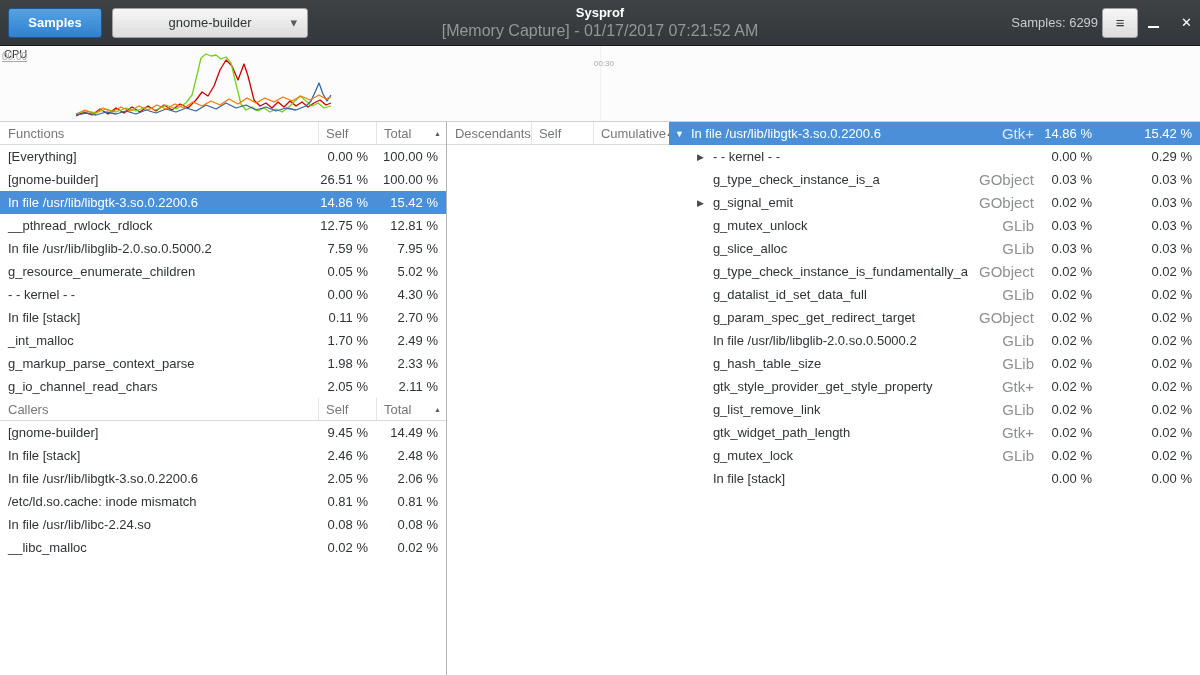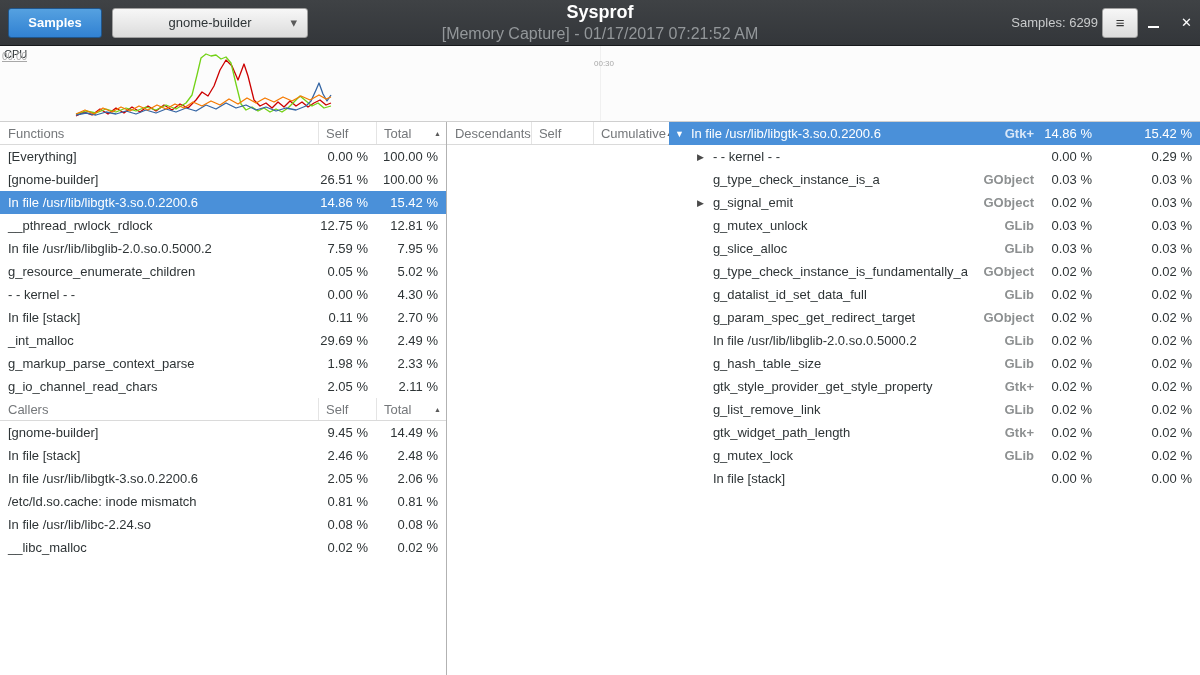--- a/index.html
+++ b/index.html
@@ -11,21 +11,21 @@
                border-bottom:1px solid #17191c; display:flex; align-items:center;
                padding:0 8px; position:relative; }
   .btn { height:30px; border-radius:3px; font-size:13px; display:flex;
          align-items:center; justify-content:center; cursor:default; }
   .btn-record { background:linear-gradient(#55a1e0,#3181d2); border:1px solid #20568c;
                 color:#fff; width:94px; font-weight:bold; }
   .btn-process { background:linear-gradient(#f7f7f7,#dcdcdc); border:1px solid #9f9f9f;
                  color:#2e3436; width:196px; margin-left:10px; position:relative; }
   .btn-process .arrow-down { position:absolute; right:10px; top:6px; color:#5a5a5a; font-size:13px; }
   .titlebox { position:absolute; left:0; right:0; text-align:center; pointer-events:none; }
-  .title { color:#ffffff; font-size:18px; font-weight:bold; }
+  .title { color:#ffffff; font-size:13px; font-weight:bold; }
   .subtitle { color:#93979a; font-size:16px; margin-top:2px; }
   .hdr-right { margin-left:auto; display:flex; align-items:center; gap:4px; z-index:2; }
   .samples { color:#c9cbcc; font-size:13px; }
   .btn-menu { width:36px; background:linear-gradient(#f7f7f7,#dcdcdc); border:1px solid #9f9f9f;
               color:#333; font-size:15px; }
   .win-ctl { display:flex; align-items:center; gap:22px; margin-left:6px; }
   .min-glyph { display:inline-block; width:11px; height:2px; background:#fff; margin-top:12px; }
   .close-glyph { color:#fff; font-size:13px; }
 
   
@@ -54,21 +54,21 @@
 
   .row { display:flex; height:23px; align-items:center; font-size:13px; color:#2e3436;
          background:#fff; white-space:nowrap; }
   .row .name { flex:1; padding-left:8px; overflow:hidden; display:flex; align-items:center; }
   .row .self { width:58px; text-align:right; padding-right:8px; }
   .row .total { width:70px; text-align:right; padding-right:8px; }
   .row.selected { background:#4a90d9; color:#ffffff; }
 
   
   .drow .name { padding-left:6px; }
-  .drow .lib { width:70px; text-align:right; font-size:13px; color:#8d9091; padding-right:4px;font-weight:bold; }
+  .drow .lib { width:70px; text-align:right; font-size:15px; color:#8d9091; padding-right:4px; }
   .drow .self { width:62px; }
   .drow .cum { width:100px; text-align:right; padding-right:8px; }
   .drow.selected .lib { color:#d9e7f8; }
   .spacer { display:inline-block; height:1px; }
   .expander { display:inline-block; width:16px; font-size:9px; color:#4a4a4a; }
   .row.selected .expander { color:#fff; }
 
   .filler { flex:1; background:#fff; }
 </style>
 </head>
@@ -165,21 +165,21 @@
         </div>
 
         <div class="row">
           <span class="name">In file [stack]</span>
           <span class="self">0.11 %</span>
           <span class="total">2.70 %</span>
         </div>
 
         <div class="row">
           <span class="name">_int_malloc</span>
-          <span class="self">29.69 %</span>
+          <span class="self">1.70 %</span>
           <span class="total">2.49 %</span>
         </div>
 
         <div class="row">
           <span class="name">g_markup_parse_context_parse</span>
           <span class="self">1.98 %</span>
           <span class="total">2.33 %</span>
         </div>
 
         <div class="row">

